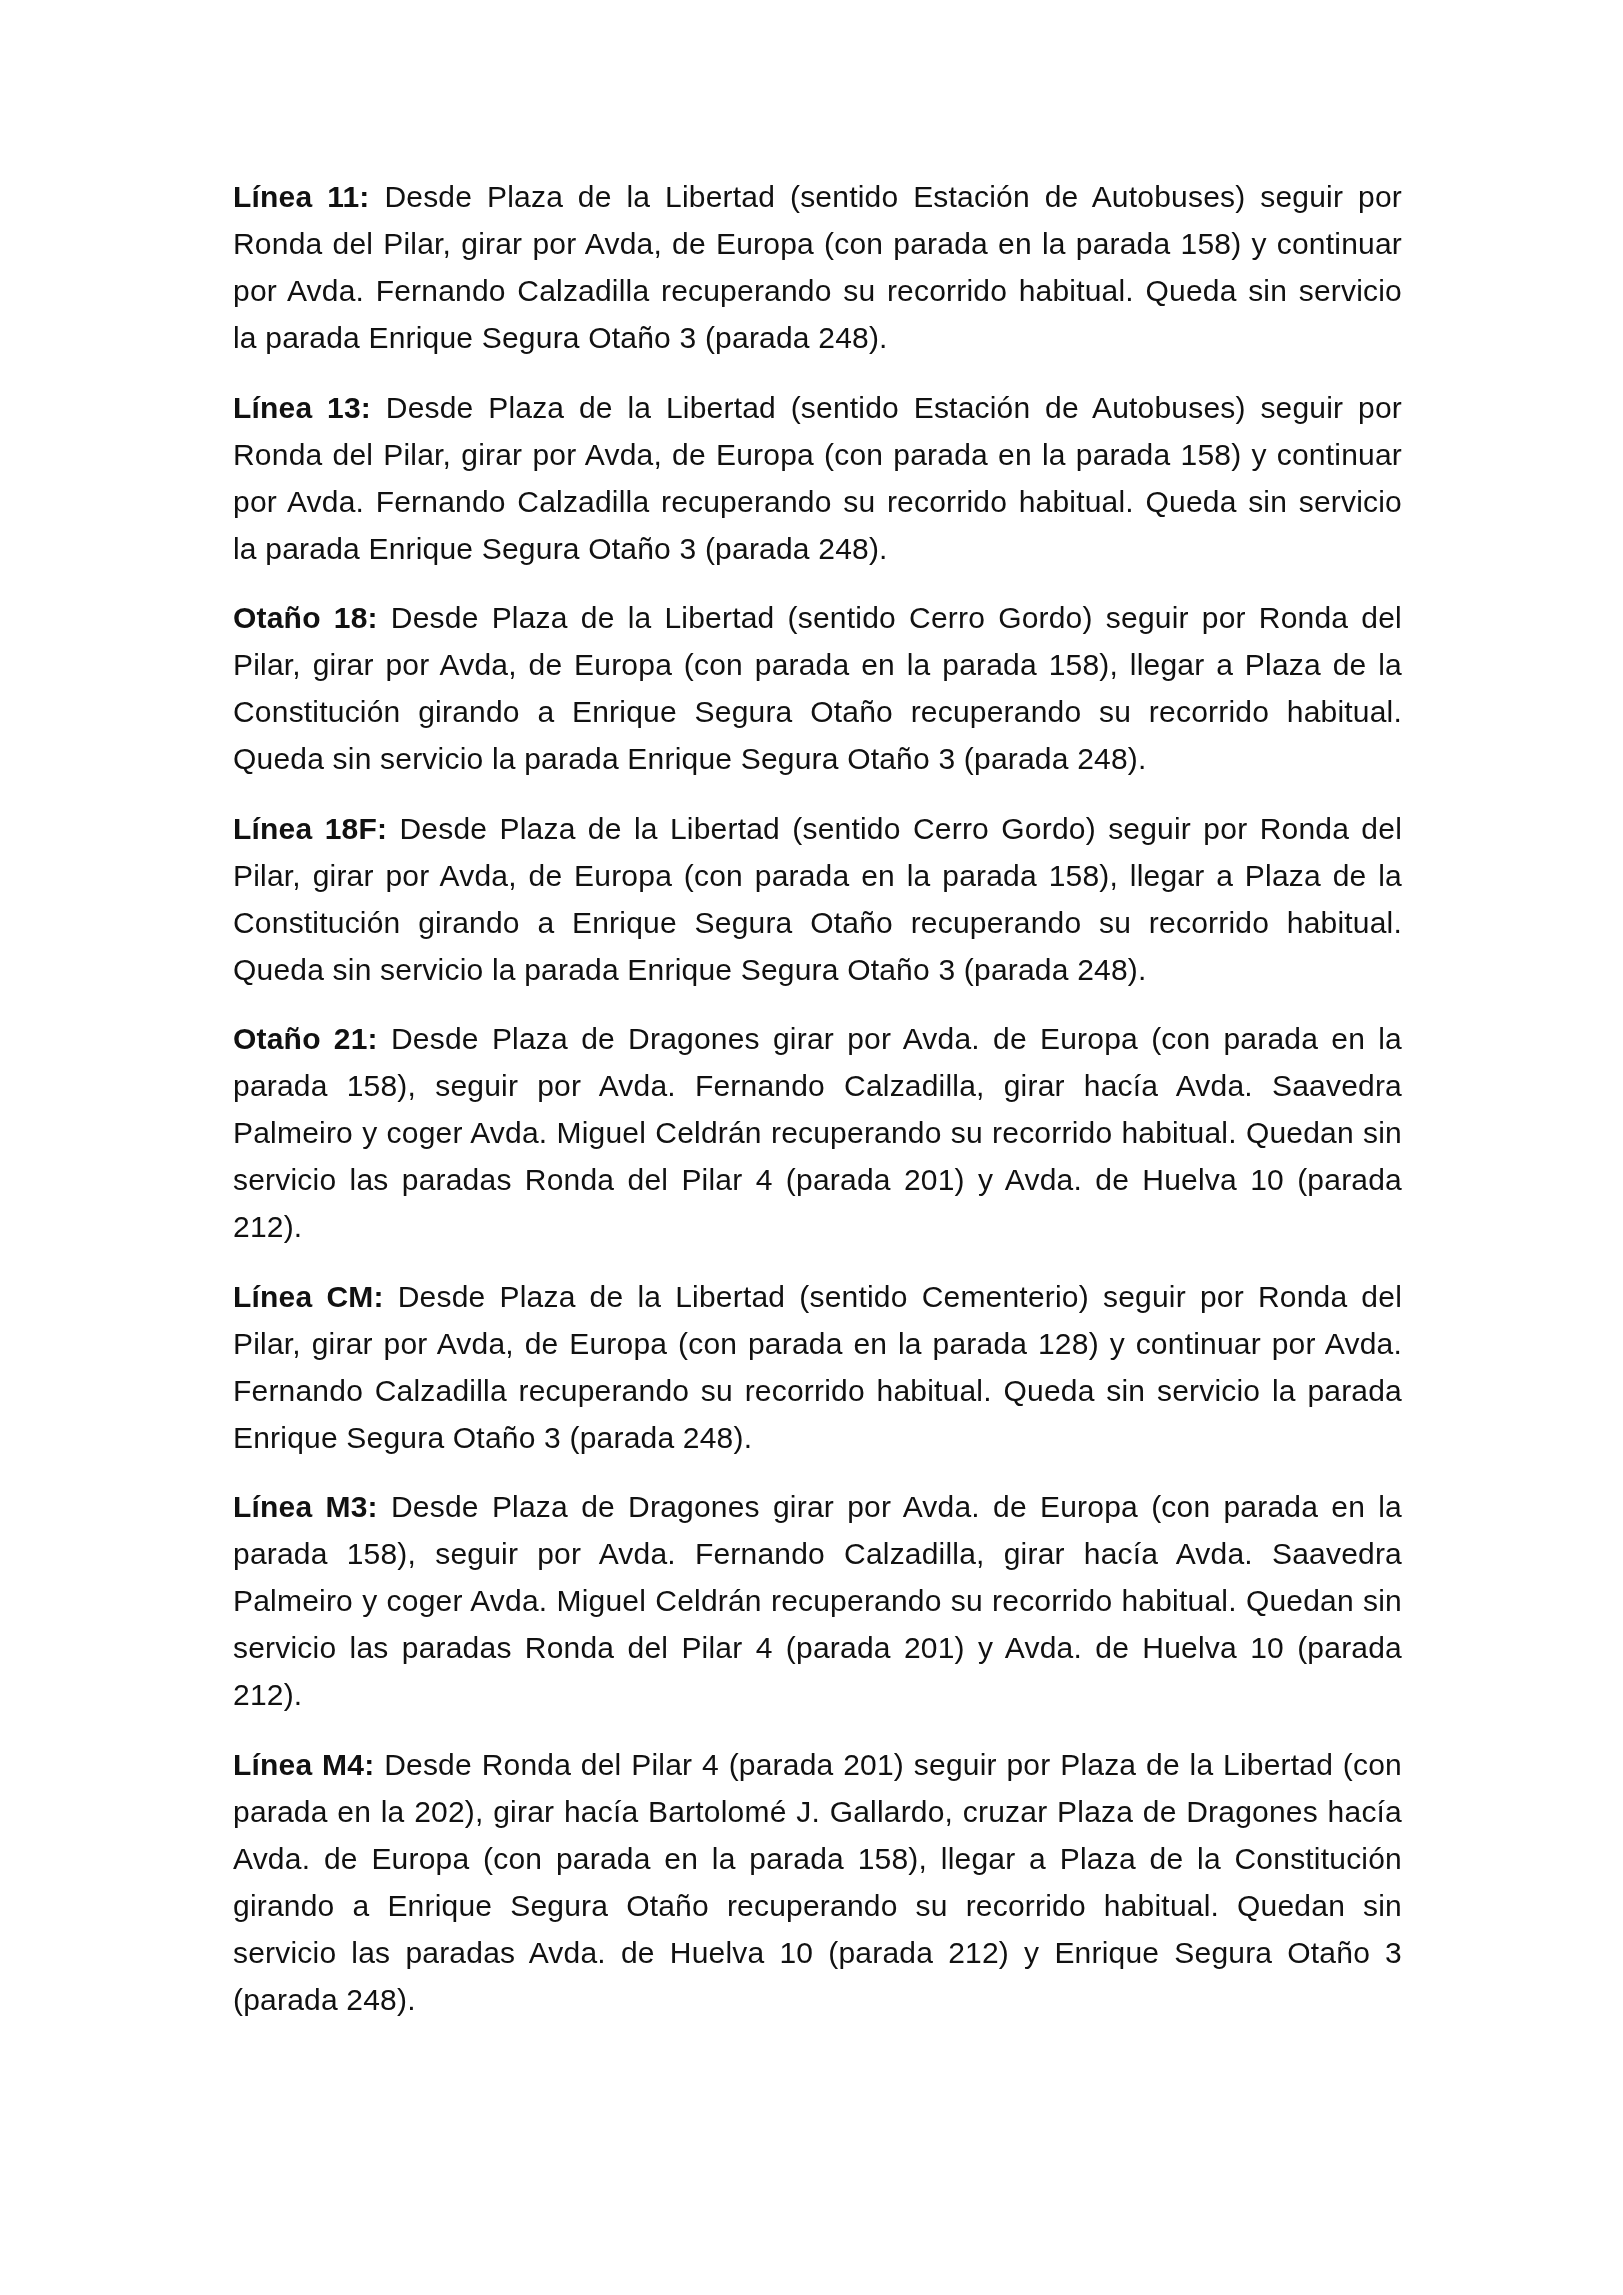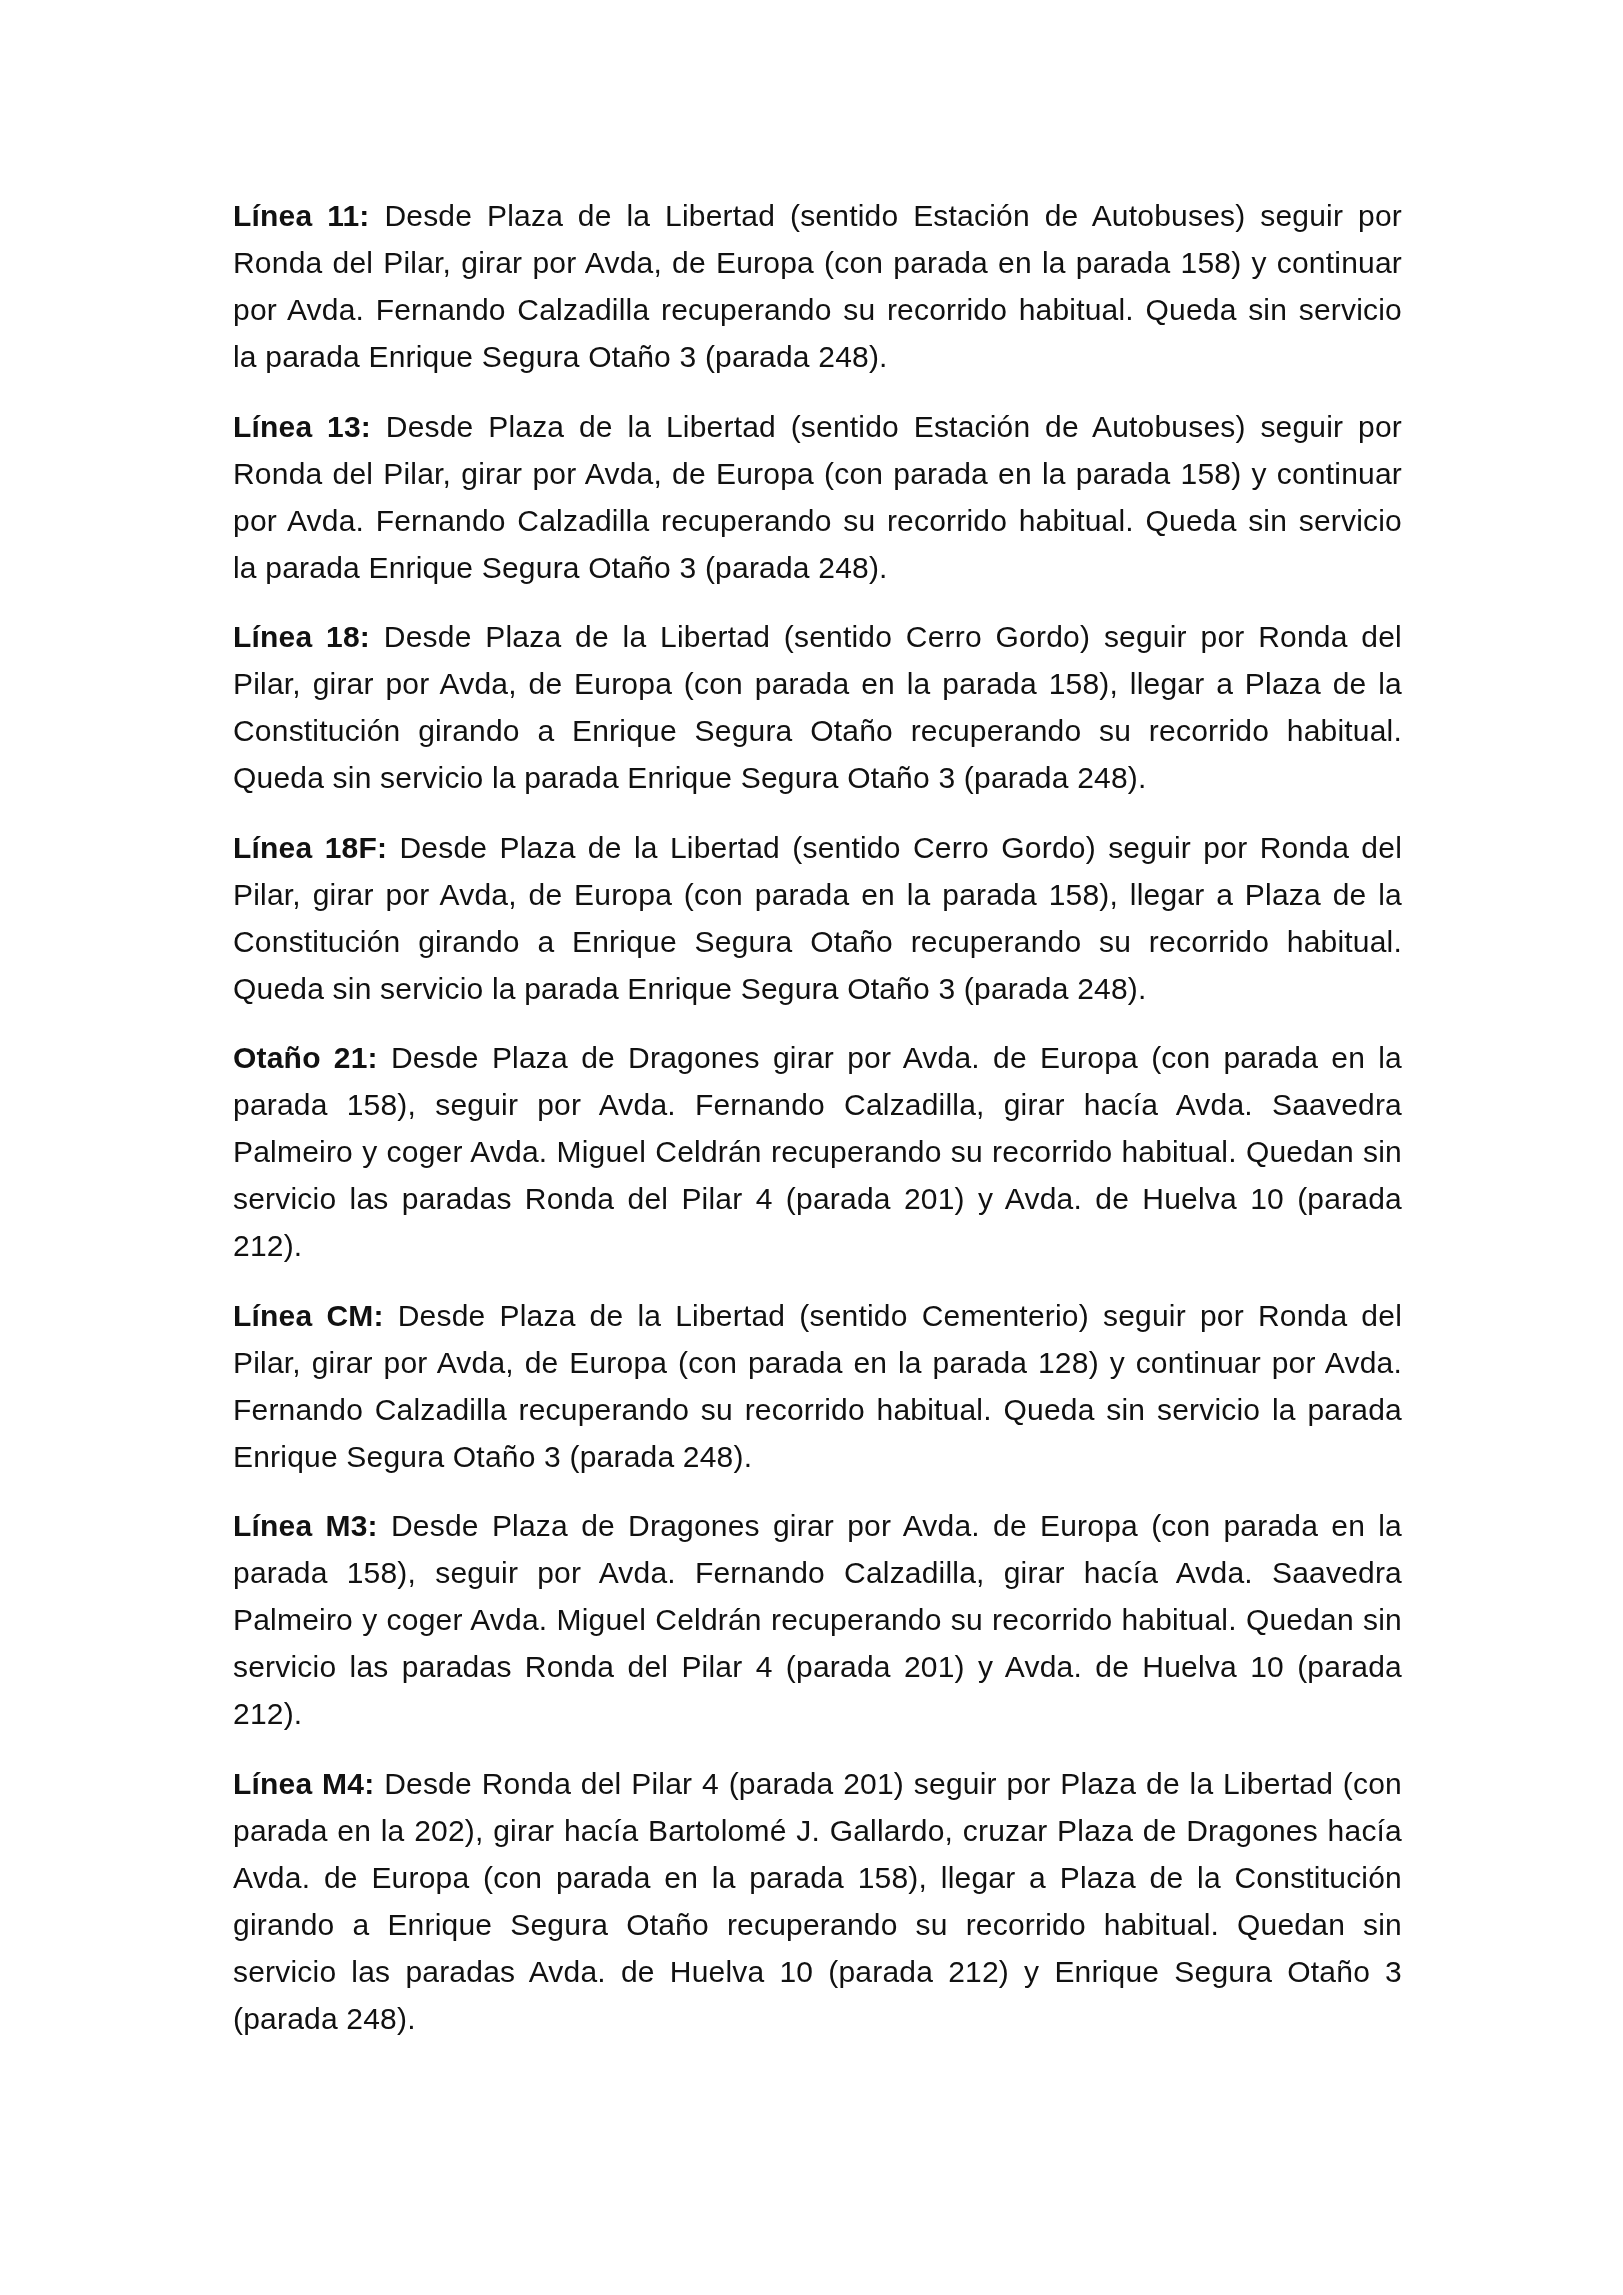--- a/index.html
+++ b/index.html
@@ -1,39 +1,39 @@
 <!DOCTYPE html>
 <html style="font-size:11px"><head>
 <meta charset="utf-8">
 <style>
   html, body { margin: 0; padding: 0; background: #ffffff; }
   body { width: 1623px; height: 2295px; position: relative; overflow: hidden; }
   .page {
     position: absolute;
     left: 233px;
-    top: 192px;
+    top: 173px;
     width: 1169px;
     font-family: "Liberation Sans", sans-serif;
     font-size: 30px;
     line-height: 47px;
     color: #111111;
   }
   .para {
     margin: 0 0 22.5px 0;
     text-align: justify;
     letter-spacing: 0.2px;
   }
   .label { font-weight: bold; }
 </style>
 </head>
 <body>
 
 <div class="page">
   <p class="para"><span class="label">Línea 11:</span><span> Desde Plaza de la Libertad (sentido Estación de Autobuses) seguir por Ronda del Pilar, girar por Avda, de Europa (con parada en la parada 158) y continuar por Avda. Fernando Calzadilla recuperando su recorrido habitual. Queda sin servicio la parada Enrique Segura Otaño 3 (parada 248).</span></p>
   <p class="para"><span class="label">Línea 13:</span><span> Desde Plaza de la Libertad (sentido Estación de Autobuses) seguir por Ronda del Pilar, girar por Avda, de Europa (con parada en la parada 158) y continuar por Avda. Fernando Calzadilla recuperando su recorrido habitual. Queda sin servicio la parada Enrique Segura Otaño 3 (parada 248).</span></p>
-  <p class="para"><span class="label">Línea 18:</span><span> Desde Plaza de la Libertad (sentido Cerro Gordo) seguir por Ronda del Pilar, girar por Avda, de Europa (con parada en la parada 158), llegar a Plaza de la Constitución girando a Enrique Segura Otaño recuperando su recorrido habitual. Queda sin servicio la parada Enrique Segura Otaño 3 (parada 248).</span></p>
+  <p class="para"><span class="label">Otaño 18:</span><span> Desde Plaza de la Libertad (sentido Cerro Gordo) seguir por Ronda del Pilar, girar por Avda, de Europa (con parada en la parada 158), llegar a Plaza de la Constitución girando a Enrique Segura Otaño recuperando su recorrido habitual. Queda sin servicio la parada Enrique Segura Otaño 3 (parada 248).</span></p>
   <p class="para"><span class="label">Línea 18F:</span><span> Desde Plaza de la Libertad (sentido Cerro Gordo) seguir por Ronda del Pilar, girar por Avda, de Europa (con parada en la parada 158), llegar a Plaza de la Constitución girando a Enrique Segura Otaño recuperando su recorrido habitual. Queda sin servicio la parada Enrique Segura Otaño 3 (parada 248).</span></p>
   <p class="para"><span class="label">Otaño 21:</span><span> Desde Plaza de Dragones girar por Avda. de Europa (con parada en la parada 158), seguir por Avda. Fernando Calzadilla, girar hacía Avda. Saavedra Palmeiro y coger Avda. Miguel Celdrán recuperando su recorrido habitual. Quedan sin servicio las paradas Ronda del Pilar 4 (parada 201) y Avda. de Huelva 10 (parada 212).</span></p>
   <p class="para"><span class="label">Línea CM:</span><span> Desde Plaza de la Libertad (sentido Cementerio) seguir por Ronda del Pilar, girar por Avda, de Europa (con parada en la parada 128) y continuar por Avda. Fernando Calzadilla recuperando su recorrido habitual. Queda sin servicio la parada Enrique Segura Otaño 3 (parada 248).</span></p>
   <p class="para"><span class="label">Línea M3:</span><span> Desde Plaza de Dragones girar por Avda. de Europa (con parada en la parada 158), seguir por Avda. Fernando Calzadilla, girar hacía Avda. Saavedra Palmeiro y coger Avda. Miguel Celdrán recuperando su recorrido habitual. Quedan sin servicio las paradas Ronda del Pilar 4 (parada 201) y Avda. de Huelva 10 (parada 212).</span></p>
   <p class="para"><span class="label">Línea M4:</span><span> Desde Ronda del Pilar 4 (parada 201) seguir por Plaza de la Libertad (con parada en la 202), girar hacía Bartolomé J. Gallardo, cruzar Plaza de Dragones hacía Avda. de Europa (con parada en la parada 158), llegar a Plaza de la Constitución girando a Enrique Segura Otaño recuperando su recorrido habitual. Quedan sin servicio las paradas Avda. de Huelva 10 (parada 212) y Enrique Segura Otaño 3 (parada 248).</span></p>
 </div>
 
 
 </body></html>

